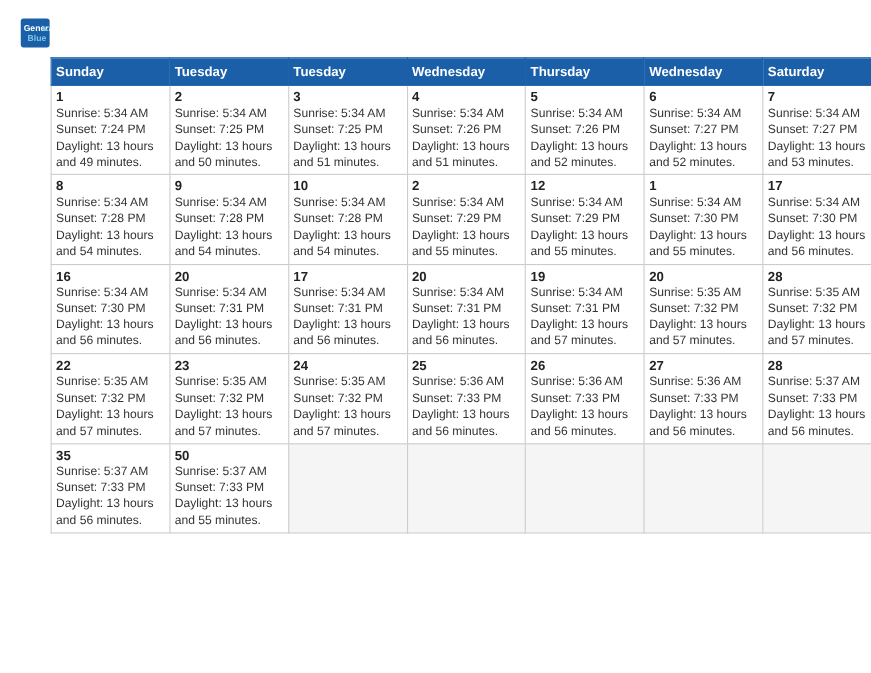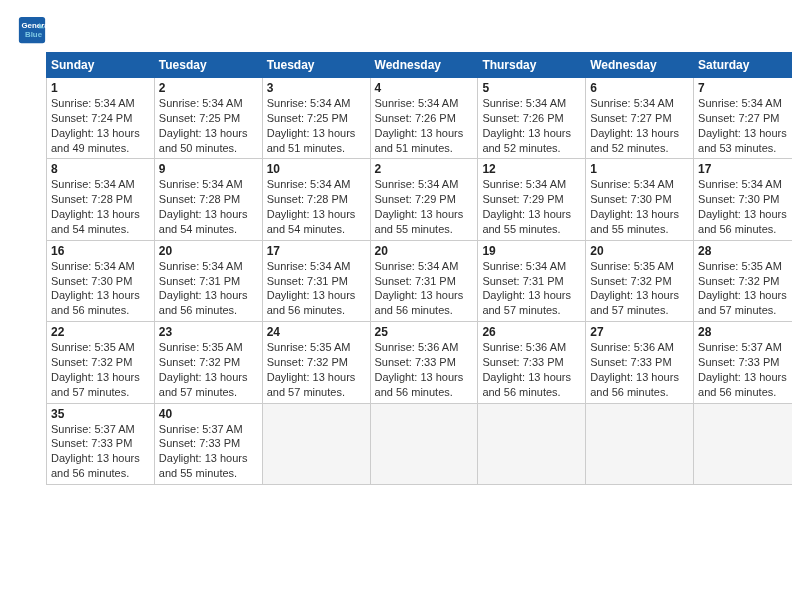--- a/index.html
+++ b/index.html
@@ -164,21 +164,21 @@
           <td><span class="day-num">22</span><span class="cell-text">Sunrise: 5:35 AM<br>Sunset: 7:32 PM<br>Daylight: 13 hours<br>and 57 minutes.</span></td>
           <td><span class="day-num">23</span><span class="cell-text">Sunrise: 5:35 AM<br>Sunset: 7:32 PM<br>Daylight: 13 hours<br>and 57 minutes.</span></td>
           <td><span class="day-num">24</span><span class="cell-text">Sunrise: 5:35 AM<br>Sunset: 7:32 PM<br>Daylight: 13 hours<br>and 57 minutes.</span></td>
           <td><span class="day-num">25</span><span class="cell-text">Sunrise: 5:36 AM<br>Sunset: 7:33 PM<br>Daylight: 13 hours<br>and 56 minutes.</span></td>
           <td><span class="day-num">26</span><span class="cell-text">Sunrise: 5:36 AM<br>Sunset: 7:33 PM<br>Daylight: 13 hours<br>and 56 minutes.</span></td>
           <td><span class="day-num">27</span><span class="cell-text">Sunrise: 5:36 AM<br>Sunset: 7:33 PM<br>Daylight: 13 hours<br>and 56 minutes.</span></td>
           <td><span class="day-num">28</span><span class="cell-text">Sunrise: 5:37 AM<br>Sunset: 7:33 PM<br>Daylight: 13 hours<br>and 56 minutes.</span></td>
         </tr>
         <tr>
           <td class="last-row"><span class="day-num">35</span><span class="cell-text">Sunrise: 5:37 AM<br>Sunset: 7:33 PM<br>Daylight: 13 hours<br>and 56 minutes.</span></td>
-          <td class="last-row"><span class="day-num">40</span><span class="cell-text">Sunrise: 5:37 AM<br>Sunset: 7:33 PM<br>Daylight: 13 hours<br>and 55 minutes.</span></td>
+          <td class="last-row"><span class="day-num">50</span><span class="cell-text">Sunrise: 5:37 AM<br>Sunset: 7:33 PM<br>Daylight: 13 hours<br>and 55 minutes.</span></td>
           <td class="last-row empty"></td>
           <td class="last-row empty"></td>
           <td class="last-row empty"></td>
           <td class="last-row empty"></td>
           <td class="last-row empty"></td>
         </tr>
       </tbody>
   </table>
 </div>
 

